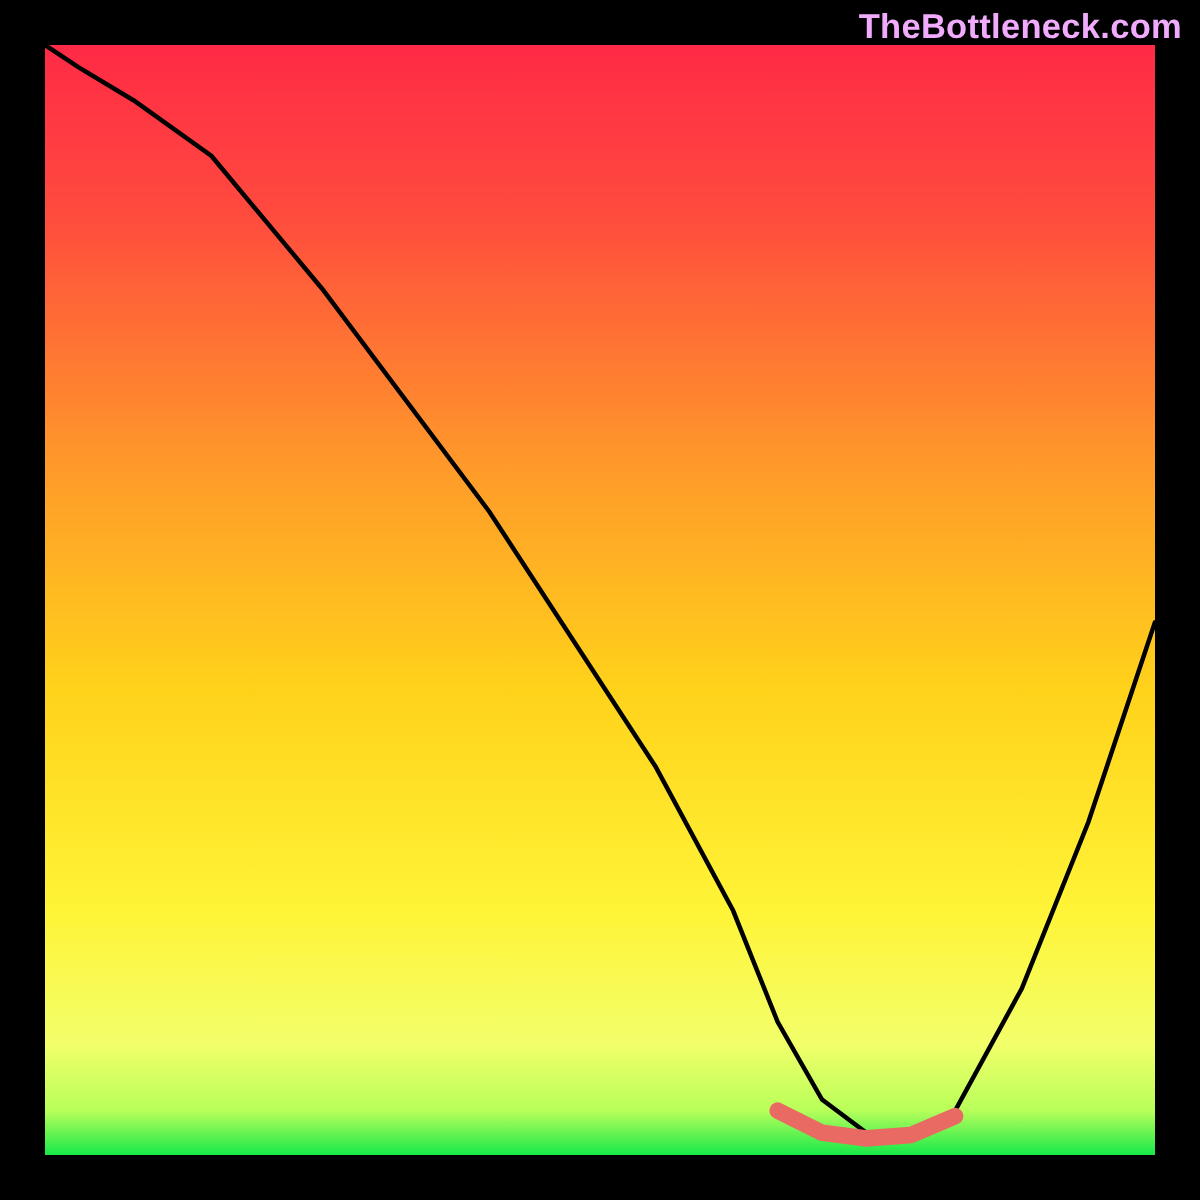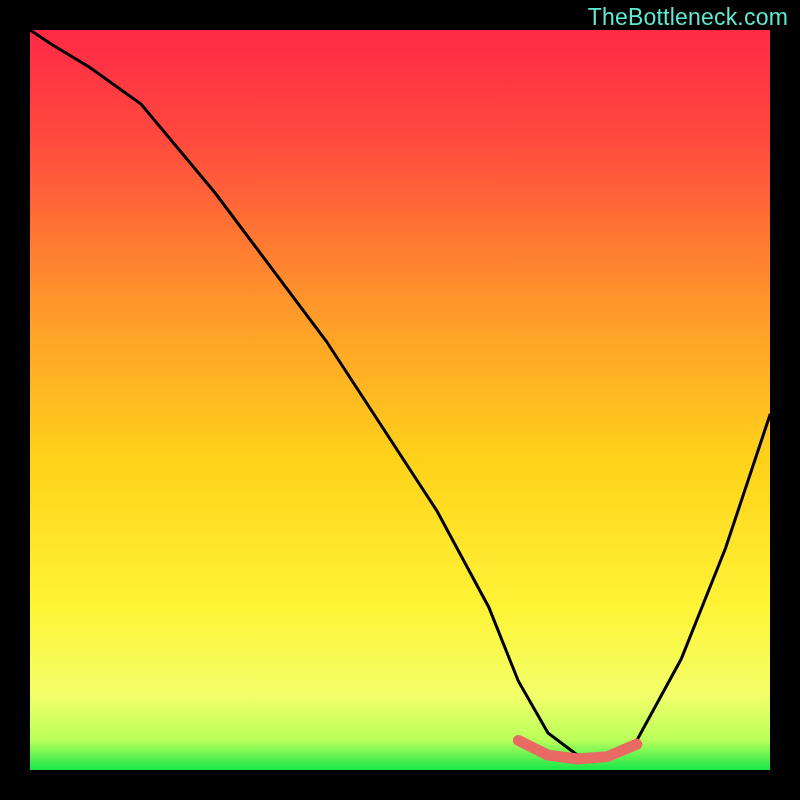--- a/index.html
+++ b/index.html
@@ -14,23 +14,23 @@
   .frame {
     position: relative;
     width: 800px;
     height: 800px;
     background: #000;
   }
   .watermark {
     position: absolute;
     top: 4px;
     right: 12px;
-    color: #5eead4;
+    color: #f0abfc;
     font-size: 23px;
-    font-weight: 400;
+    font-weight: 700;
     letter-spacing: 0.2px;
     z-index: 10;
   }
   .plot-area {
     position: absolute;
     left: 30px;
     top: 30px;
     width: 740px;
     height: 740px;
   }

